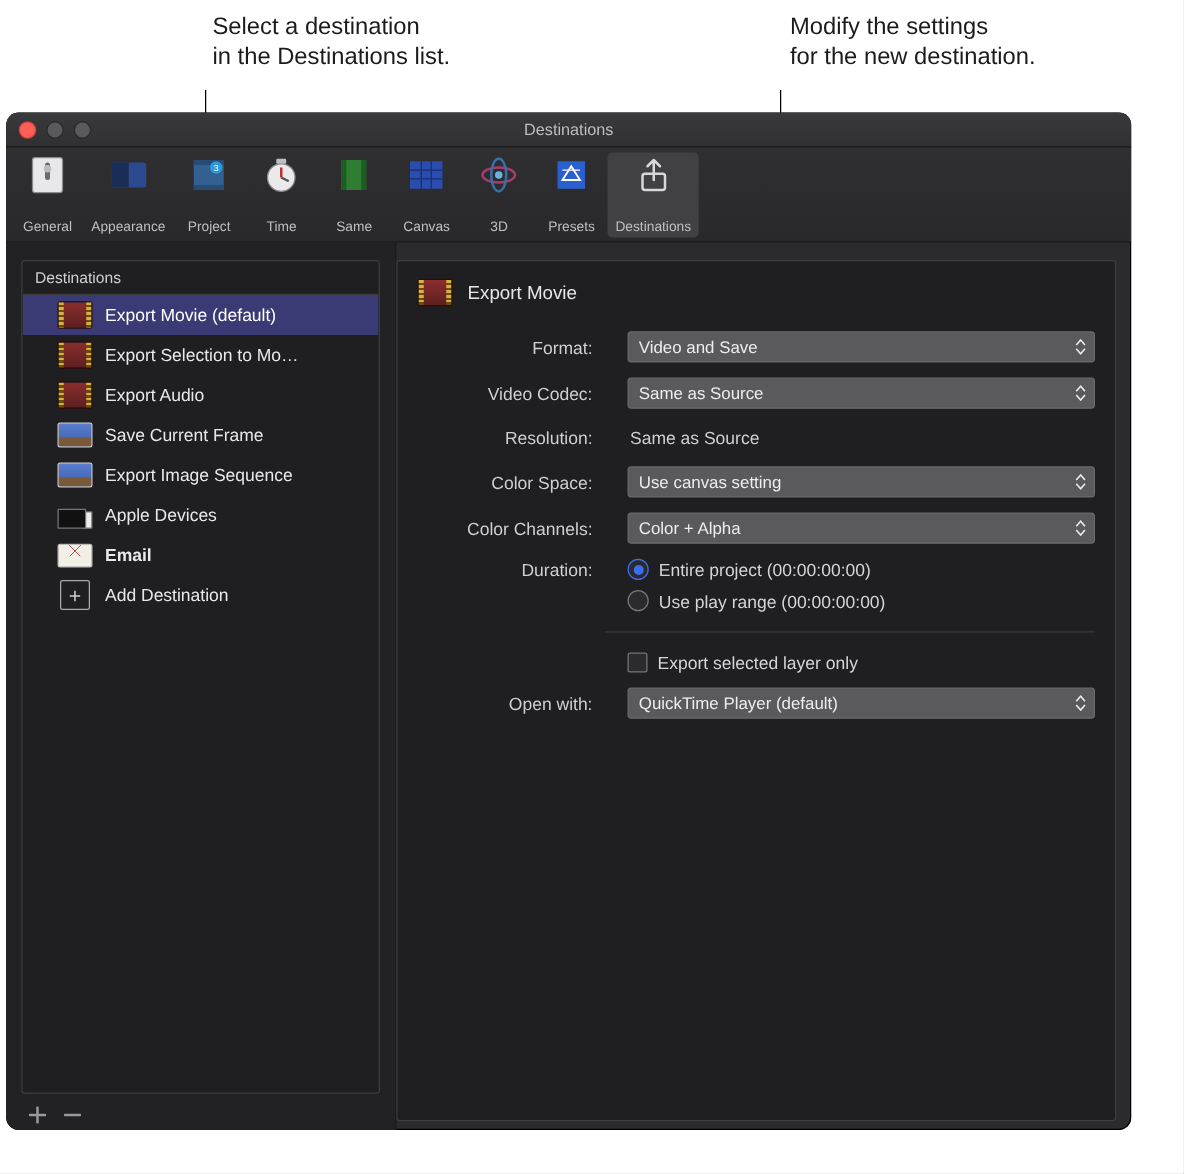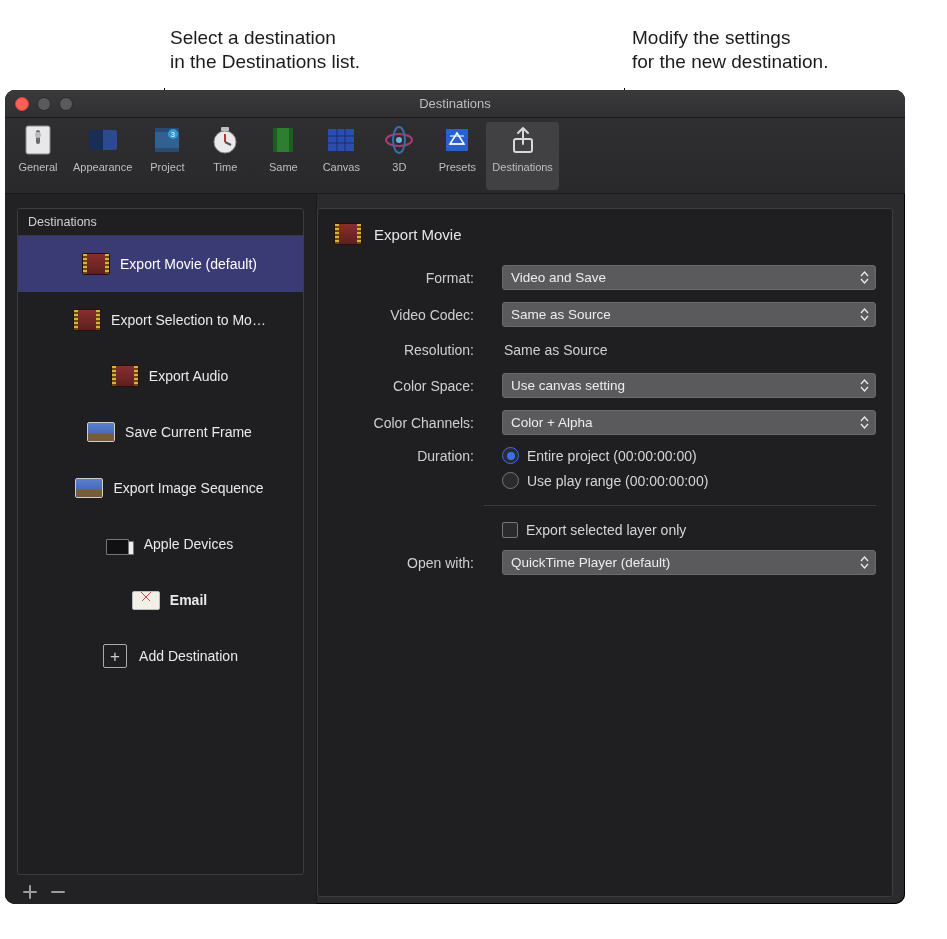--- a/index.html
+++ b/index.html
@@ -15,52 +15,52 @@
     --border:#1a1a1b;
     --light-border:#454547;
     --dropdown-bg:#5a5a5c;
     --dropdown-border:#6a6a6c;
     --accent:#3a6ff0;
     --callout:#1b1b1b;
   }
   html,body{margin:0;padding:0;background:var(--bg-outer);font-family:-apple-system,"Helvetica Neue",Arial,sans-serif;font-size:13px;color:var(--text);}
   .page{width:947px;height:939px;position:relative;}
   
-  .callouts{position:absolute;left:0;right:0;top:16px;height:78px;color:var(--callout);font-size:19px;line-height:1.28;}
+  .callouts{position:absolute;left:0;right:0;top:0;height:78px;color:var(--callout);font-size:19px;line-height:1.28;}
   .callout{position:absolute;white-space:nowrap;}
   .cl1{left:170px;top:10px;}
   .cl2{left:632px;top:10px;}
   .callout .stem{position:absolute;width:1px;background:#000;top:62px;}
   .cl1 .stem{height:195px;left:-6px;}
   .cl2 .stem{height:148px;left:-8px;}
 
   
   .window{position:absolute;left:5px;top:90px;width:900px;height:814px;border-radius:10px;overflow:hidden;background:var(--win-bg);box-shadow:0 0 0 1px #000 inset;}
   .titlebar{height:27px;background:linear-gradient(#3a3a3c,#303032);display:flex;align-items:center;border-bottom:1px solid var(--border);position:relative;}
   .traffic{display:flex;gap:8px;margin-left:10px;}
   .traffic .dot{width:12px;height:12px;border-radius:50%;background:#5a5a5c;border:1px solid #2a2a2c;}
   .traffic .dot.close{background:#ff5f57;border-color:#d1453e;}
   .title{position:absolute;left:0;right:0;text-align:center;font-size:13px;color:#bdbdbd;}
 
   .toolbar{height:72px;background:linear-gradient(var(--toolbar-bg),var(--toolbar-bg2));border-bottom:1px solid var(--border);display:flex;align-items:flex-end;padding:0 4px 3px 4px;gap:0;}
-  .tb-item{display:flex;flex-direction:column;align-items:center;justify-content:flex-start;padding:0 6px 2px 6px;border-radius:4px;min-width:46px;height:66px;color:#bfbfc0;}
+  .tb-item{display:flex;flex-direction:column;align-items:center;justify-content:space-between;padding:0 6px 2px 6px;border-radius:4px;min-width:46px;height:66px;color:#bfbfc0;}
   .tb-item.active{background:#414143;}
   .tb-label{font-size:11px;margin-top:3px;color:#bfbfc0;}
   .tb-icon{width:36px;height:36px;display:flex;align-items:center;justify-content:center;}
   .tb-icon svg{width:36px;height:36px;}
 
   .body{display:flex;height:calc(100% - 27px - 72px);}
 
   
   .sidebar{width:311px;border-right:1px solid var(--border);display:flex;flex-direction:column;background:#222224;}
   .sidebar .margin{height:14px;}
   .sidebar-box{margin:0 12px 0 12px;border:1px solid #3d3d3f;border-radius:3px;flex:1;display:flex;flex-direction:column;background:#1f1f21;overflow:hidden;}
   .sb-header{padding:6px 10px;font-size:12.5px;color:#cfcfcf;border-bottom:1px solid #3a3a3c;}
   .sb-list{flex:1;overflow:auto;}
-  .sb-row{display:flex;align-items:center;gap:10px;height:56px;padding:0 10px 0 28px;color:#e9e9e9;font-size:14px;justify-content:center;}
+  .sb-row{display:flex;align-items:center;gap:10px;height:32px;padding:0 10px 0 28px;color:#e9e9e9;font-size:14px;}
   .sb-row.selected{background:var(--sel-bg);color:#fff;}
   .sb-row .icon{width:28px;height:22px;display:flex;align-items:center;justify-content:center;}
   .sb-row .bold{font-weight:600;}
   .sb-footer{height:34px;display:flex;align-items:center;gap:14px;padding-left:18px;color:#9b9b9d;font-size:18px;}
   .plusminus{width:14px;height:14px;}
 
   
   .main{flex:1;display:flex;flex-direction:column;}
   .main .margin{height:14px;}
   .main-box{margin:0 12px 12px 0;border:1px solid #3d3d3f;border-radius:3px;flex:1;background:#1f1f21;padding:14px 16px 0 16px;display:flex;flex-direction:column;}

